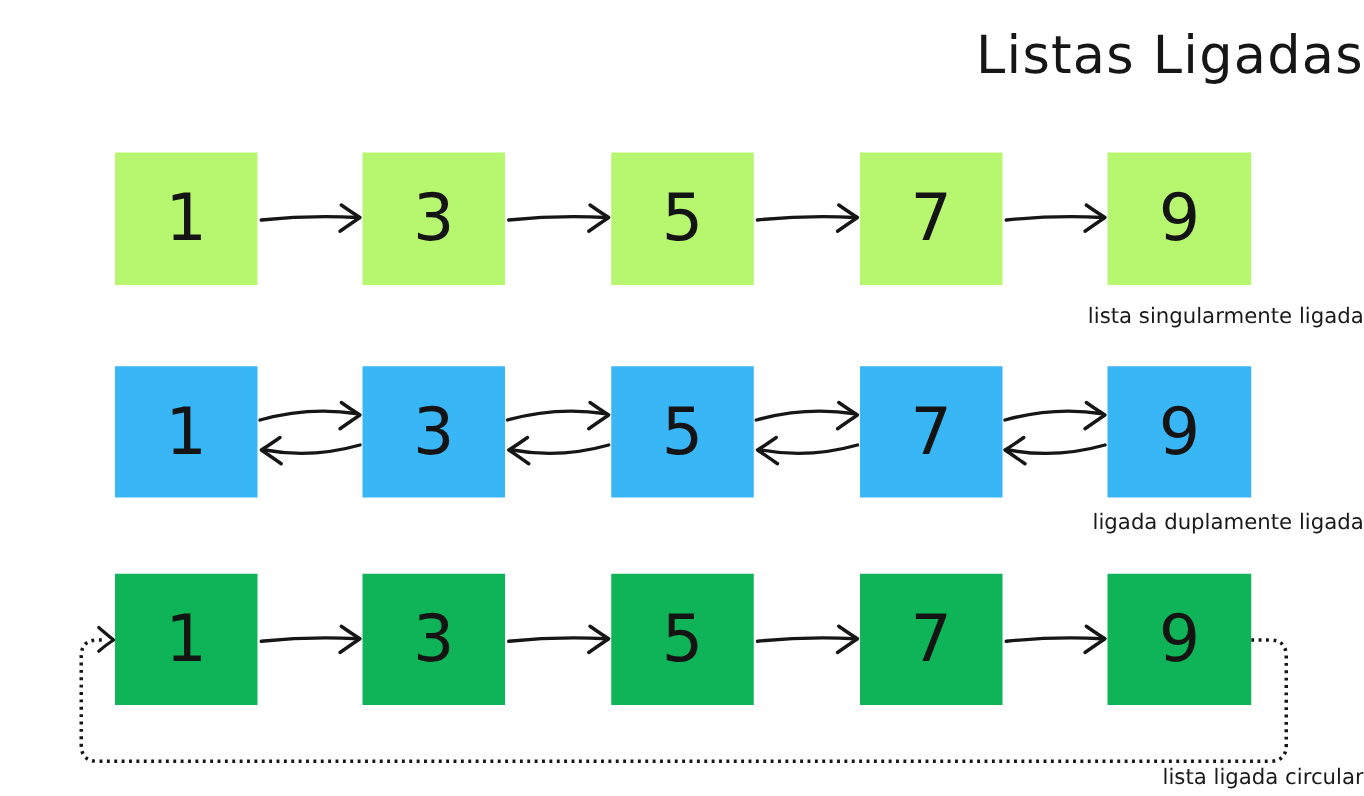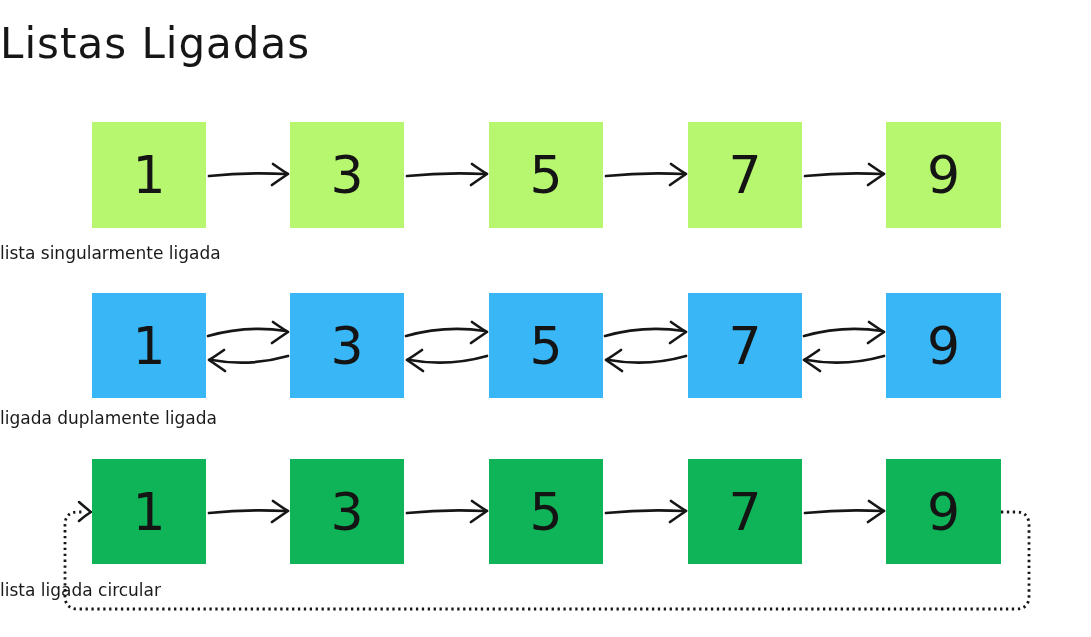--- a/index.html
+++ b/index.html
@@ -6,37 +6,37 @@
   .stage{
     position:relative;
     width:1091px;height:637px;
     background:#ffffff;
     overflow:hidden;
     font-family:"DejaVu Sans",sans-serif;
     color:#161616;
   }
   .title{
     position:absolute;top:18px;left:0;width:100%;
-    text-align:left;
+    text-align:right;
     font-size:42px;line-height:1.25;
     letter-spacing:1px;
     color:#161616;
   }
   .node{
     position:absolute;
     display:flex;align-items:center;justify-content:center;
   }
   .num{
     font-size:52px;
     color:#141414;
     line-height:1;
   }
   .caption{
     position:absolute;left:0;width:100%;
-    text-align:left;
+    text-align:right;
     font-size:17px;
     color:#1a1a1a;
   }
   .overlay{
     position:absolute;top:0;left:0;width:1091px;height:637px;
     pointer-events:none;
   }
 </style>
 </head>
 <body>
@@ -144,16 +144,16 @@
       </div>
     <div class="node" style="left: 489px; top: 459px; width: 114px; height: 105px; background-color: rgb(14, 180, 87);">
         <span class="num">5</span>
       </div>
     <div class="node" style="left: 688px; top: 459px; width: 114px; height: 105px; background-color: rgb(14, 180, 87);">
         <span class="num">7</span>
       </div>
     <div class="node" style="left: 886px; top: 459px; width: 115px; height: 105px; background-color: rgb(14, 180, 87);">
         <span class="num">9</span>
       </div>
-    <div class="caption" style="top:580px">lista ligada circular</div>
+    <div class="caption" style="top:612px">lista ligada circular</div>
   </div>
 
 </div>
 
 </body></html>

